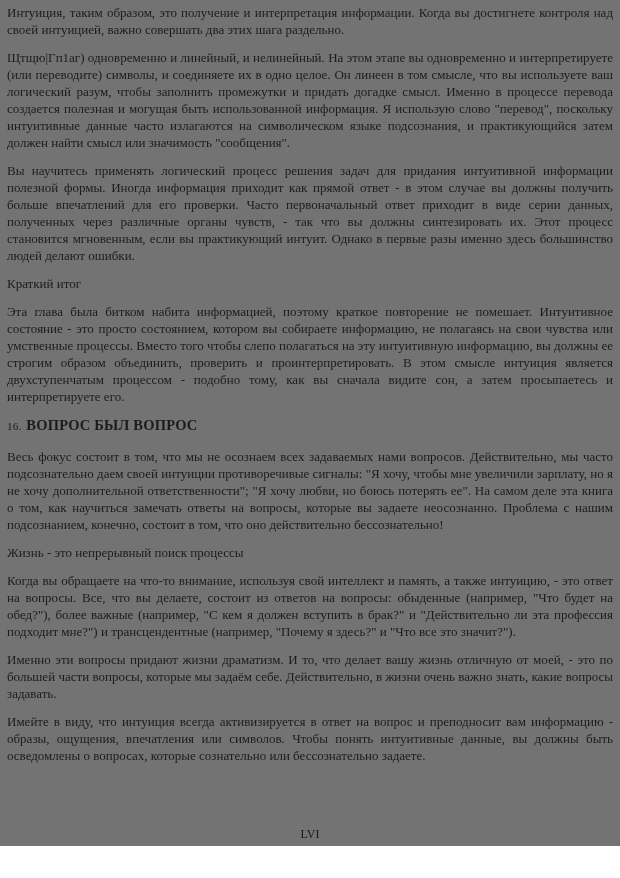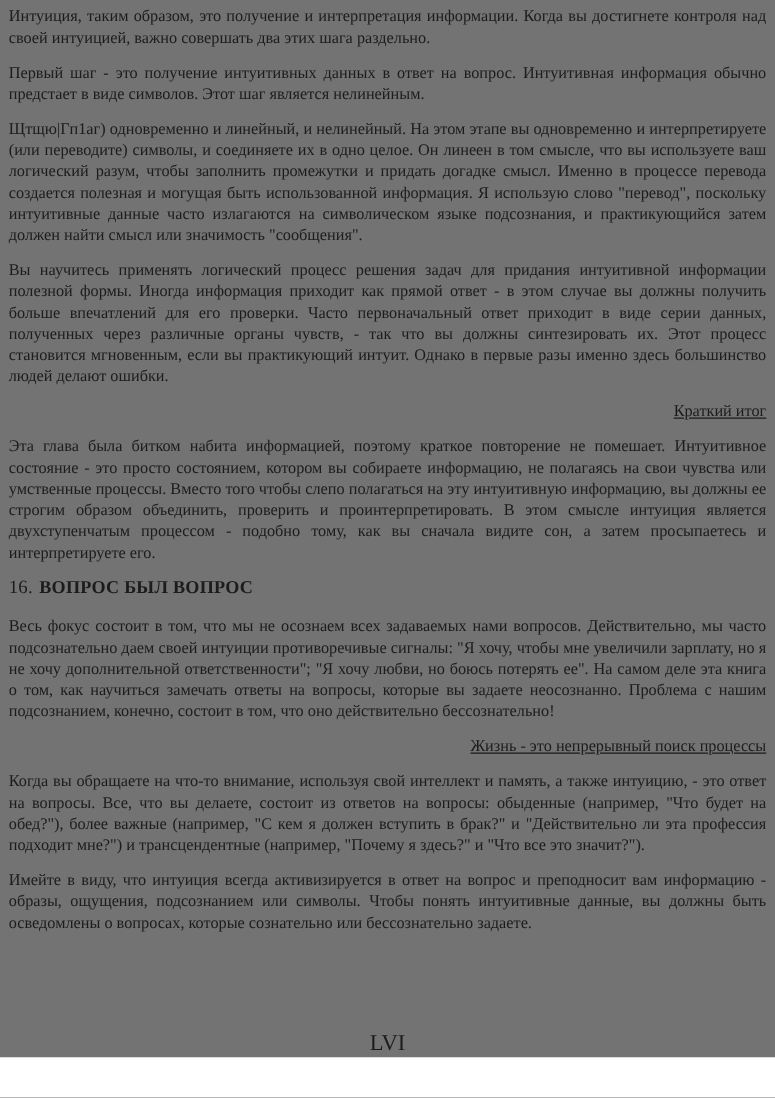--- a/index.html
+++ b/index.html
@@ -20,72 +20,71 @@
     padding: 4px 7px 0 7px;
     overflow: hidden;
   }
   .para {
     margin: 0 0 11px 0;
     text-align: justify;
     text-justify: inter-word;
   }
   .subheading {
     margin: 0 0 11px 0;
-    text-align: right;
+    text-align: left;
     font-weight: normal;
     font-size: 13px;
-    text-decoration: underline;
   }
   .chapter-heading {
     margin: 6px 0 12px 0;
     font-weight: bold;
     font-size: 14.5px;
     line-height: 19px;
     letter-spacing: 0.2px;
   }
   .chapter-number {
-    font-size: 15px;
+    font-size: 11px;
     font-weight: normal;
     margin-right: 5px;
     vertical-align: baseline;
   }
   .page-number {
     position: absolute;
     left: 0;
     right: 0;
     bottom: 3px;
     text-align: center;
-    font-size: 18px;
+    font-size: 12px;
     color: #1c1c1c;
   }
 </style>
 </head>
 <body>
 
 <div class="page">
 
   <p class="para">Интуиция, таким образом, это получение и интерпретация информации. Когда вы достигнете контроля над своей интуицией, важно совершать два этих шага раздельно.</p>
 
-  <p class="para">Первый шаг - это получение интуитивных данных в ответ на вопрос. Интуитивная информация обычно предстает в виде символов. Этот шаг является нелинейным.</p>
 
   <p class="para">Щтщю|Гп1аг) одновременно и линейный, и нелинейный. На этом этапе вы одновременно и интерпретируете (или переводите) символы, и соединяете их в одно целое. Он линеен в том смысле, что вы используете ваш логический разум, чтобы заполнить промежутки и придать догадке смысл. Именно в процессе перевода создается полезная и могущая быть использованной информация. Я использую слово "перевод", поскольку интуитивные данные часто излагаются на символическом языке подсознания, и практикующийся затем должен найти смысл или значимость "сообщения".</p>
 
   <p class="para">Вы научитесь применять логический процесс решения задач для придания интуитивной информации полезной формы. Иногда информация приходит как прямой ответ - в этом случае вы должны получить больше впечатлений для его проверки. Часто первоначальный ответ приходит в виде серии данных, полученных через различные органы чувств, - так что вы должны синтезировать их. Этот процесс становится мгновенным, если вы практикующий интуит. Однако в первые разы именно здесь большинство людей делают ошибки.</p>
 
   <p class="subheading">Краткий итог</p>
 
   <p class="para">Эта глава была битком набита информацией, поэтому краткое повторение не помешает. Интуитивное состояние - это просто состоянием, котором вы собираете информацию, не полагаясь на свои чувства или умственные процессы. Вместо того чтобы слепо полагаться на эту интуитивную информацию, вы должны ее строгим образом объединить, проверить и проинтерпретировать. В этом смысле интуиция является двухступенчатым процессом - подобно тому, как вы сначала видите сон, а затем просыпаетесь и интерпретируете его.</p>
 
   <h2 class="chapter-heading"><span class="chapter-number">16.</span><span class="chapter-title">ВОПРОС БЫЛ ВОПРОС</span></h2>
 
   <p class="para">Весь фокус состоит в том, что мы не осознаем всех задаваемых нами вопросов. Действительно, мы часто подсознательно даем своей интуиции противоречивые сигналы: "Я хочу, чтобы мне увеличили зарплату, но я не хочу дополнительной ответственности"; "Я хочу любви, но боюсь потерять ее". На самом деле эта книга о том, как научиться замечать ответы на вопросы, которые вы задаете неосознанно. Проблема с нашим подсознанием, конечно, состоит в том, что оно действительно бессознательно!</p>
 
   <p class="subheading">Жизнь - это непрерывный поиск процессы</p>
 
   <p class="para">Когда вы обращаете на что-то внимание, используя свой интеллект и память, а также интуицию, - это ответ на вопросы. Все, что вы делаете, состоит из ответов на вопросы: обыденные (например, "Что будет на обед?"), более важные (например, "С кем я должен вступить в брак?" и "Действительно ли эта профессия подходит мне?") и трансцендентные (например, "Почему я здесь?" и "Что все это значит?").</p>
 
+  <p class="para">Именно эти вопросы придают жизни драматизм. И то, что делает вашу жизнь отличную от моей, - это по большей части вопросы, которые мы задаём  себе. Действительно, в жизни очень важно знать, какие вопросы задавать.</p>
 
 
-  <p class="para">Имейте в виду, что интуиция всегда активизируется в ответ на вопрос и преподносит вам информацию - образы, ощущения, подсознанием или символы. Чтобы понять интуитивные данные, вы должны быть осведомлены о вопросах, которые сознательно или бессознательно задаете.</p>
+  <p class="para">Имейте в виду, что интуиция всегда активизируется в ответ на вопрос и преподносит вам информацию - образы, ощущения, впечатления или символов. Чтобы понять интуитивные данные, вы должны быть осведомлены о вопросах, которые сознательно или бессознательно задаете.</p>
 
   <div class="page-number">LVI</div>
 
 </div>
 
 </body></html>

